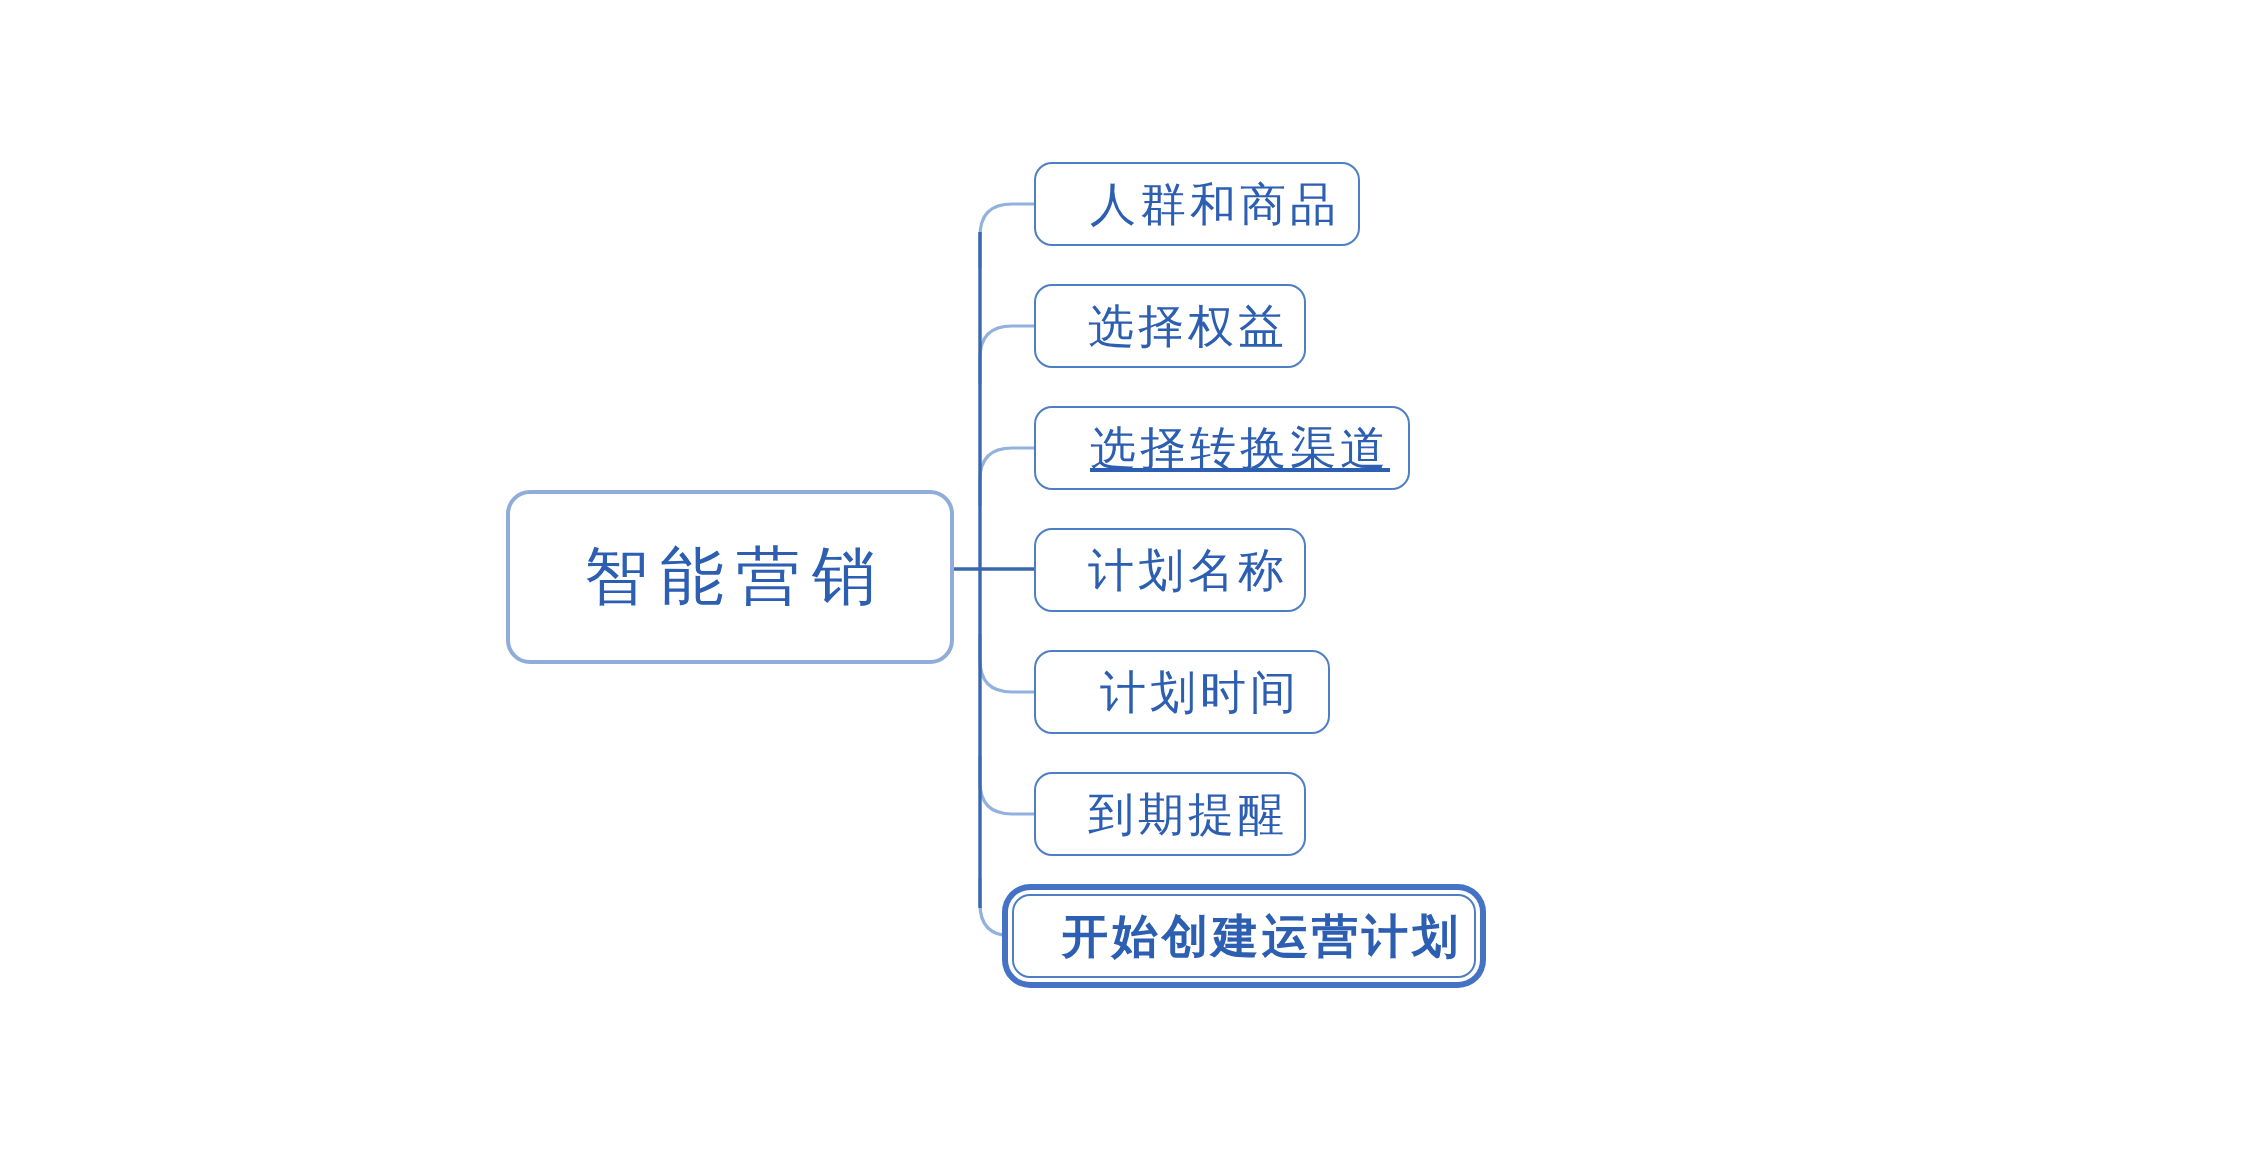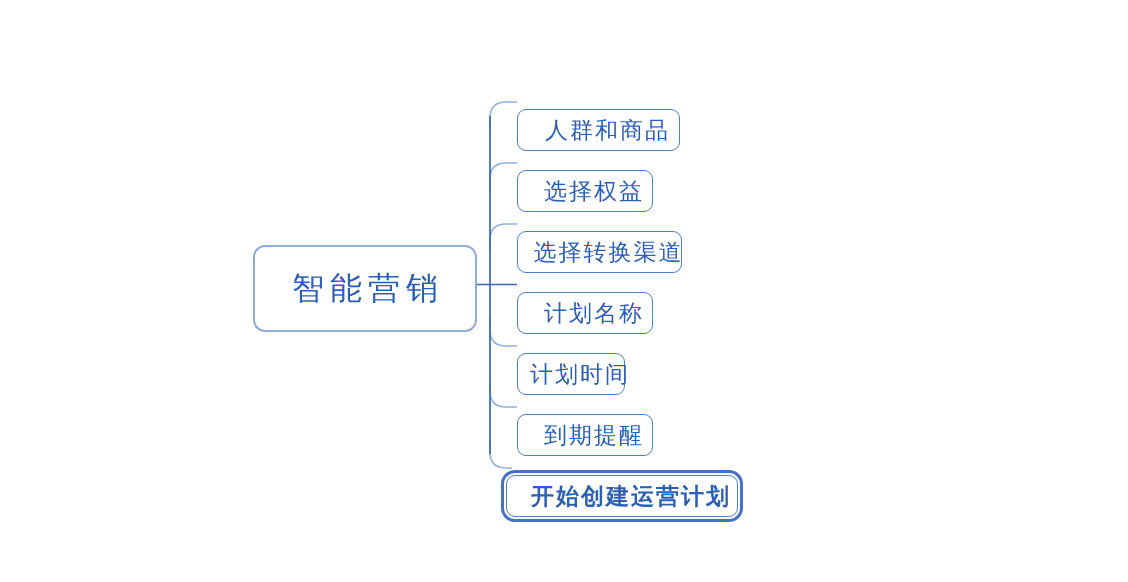--- a/index.html
+++ b/index.html
@@ -45,21 +45,20 @@
     letter-spacing: 6px;
     padding-left: 6px; 
   }
   .child {
     height: 42px;
     border: 1.5px solid #4E7FC4;
     border-radius: 9px;
     font-size: 23px;
     letter-spacing: 2px;
     padding-left: 18px;
-    margin-top: 28px;
   }
   .child.selected {
     box-shadow: 0 0 0 2px #ffffff, 0 0 0 5px #4472C4;
   }
   .label {
     display: inline-block;
   }
 </style>
 </head>
 <body>
@@ -84,29 +83,29 @@
   </div>
 
   <div class="node child" style="left:517px; top:81px; width:163px;">
     <span class="label">人群和商品</span>
   </div>
 
   <div class="node child" style="left:517px; top:142px; width:136px;">
     <span class="label">选择权益</span>
   </div>
 
-  <div class="node child" style="left:517px; top:203px; width:165px;">
+  <div class="node child" style="left:517px; top:203px; width:188px;text-decoration:underline;">
     <span class="label">选择转换渠道</span>
   </div>
 
   <div class="node child" style="left:517px; top:264px; width:136px;">
     <span class="label">计划名称</span>
   </div>
 
-  <div class="node child" style="left:517px; top:325px; width:108px;">
+  <div class="node child" style="left:517px; top:325px; width:148px;">
     <span class="label">计划时间</span>
   </div>
 
   <div class="node child" style="left:517px; top:386px; width:136px;text-align:right;">
     <span class="label">到期提醒</span>
   </div>
 
   <div class="node child selected" style="left:506px; top:447px; width:232px;font-weight:bold;">
     <span class="label">开始创建运营计划</span>
   </div>

